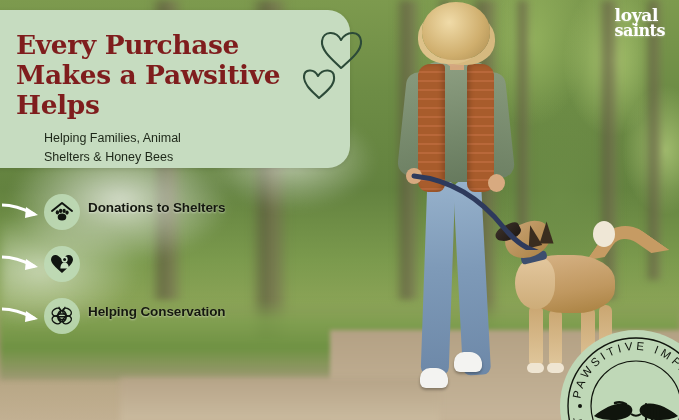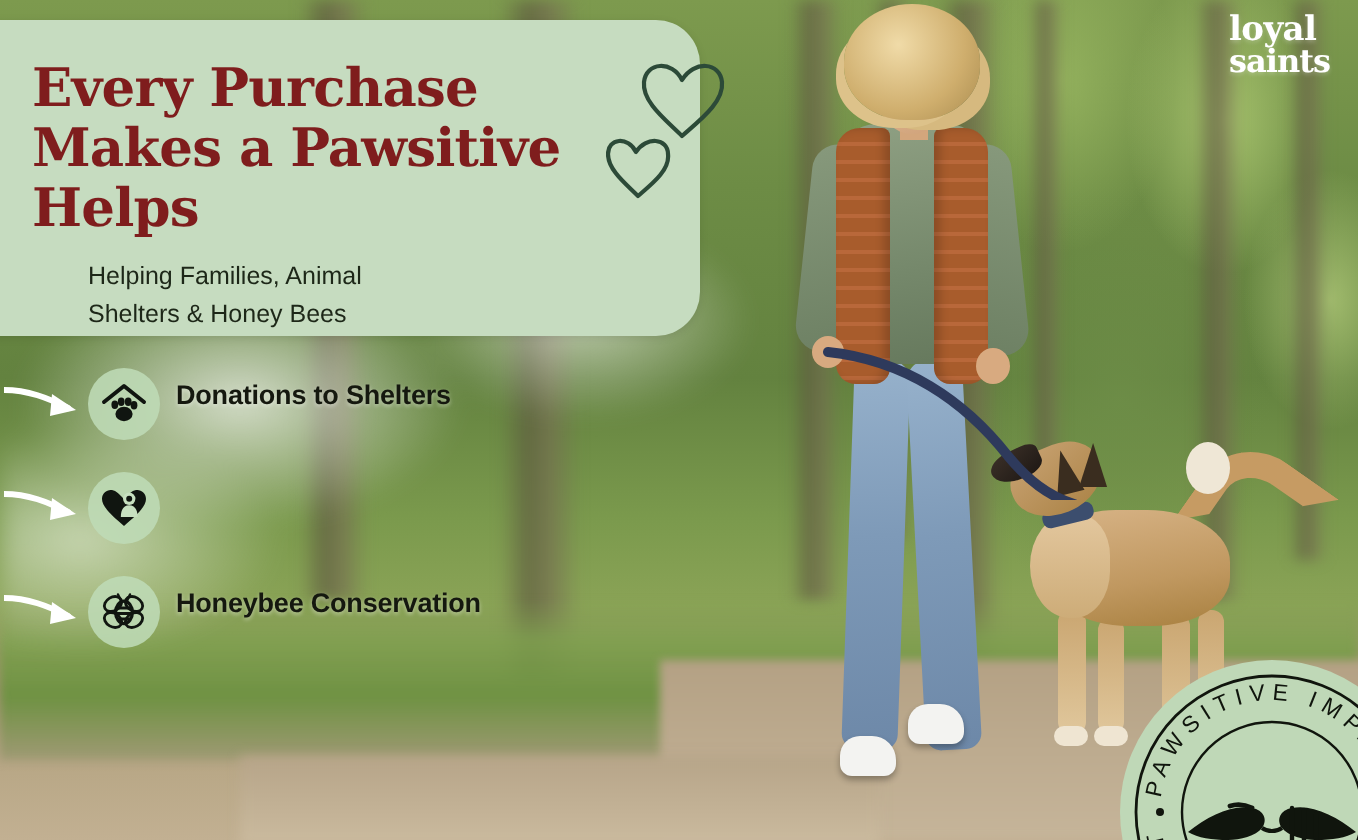--- a/index.html
+++ b/index.html
@@ -204,21 +204,21 @@
     font-weight:700;
     color:#ffffff;
     line-height:0.92;
     text-align:left;
     text-shadow:0 1px 2px rgba(255,255,255,.25);
   }
   .logo .l1 { font-size:17px; letter-spacing:-0.3px; display:block; }
   .logo .l2 { font-size:16px; letter-spacing:-0.5px; display:block; }
 
   
-  .features { position:absolute; left:0; top:178px; width:340px; }
+  .features { position:absolute; left:0; top:188px; width:340px; }
   .feature { position:relative; height:52px; }
   .arrow { position:absolute; left:2px; top:11px; width:40px; height:24px; }
   .badge-ico {
     position:absolute; left:44px; top:6px; width:36px; height:36px;
     border-radius:50%;
     background:rgba(190,219,182,.88);
     display:flex; align-items:center; justify-content:center;
   }
   .feature-label {
     position:absolute; left:88px; top:12px;
@@ -367,21 +367,21 @@
       <svg width="26" height="26" viewBox="0 0 26 26">
         <ellipse cx="7.5" cy="9" rx="4.6" ry="3.4" transform="rotate(-30 7.5 9)" fill="none" stroke="#101510" stroke-width="1.4"></ellipse>
         <ellipse cx="18" cy="9" rx="4.6" ry="3.4" transform="rotate(30 18 9)" fill="none" stroke="#101510" stroke-width="1.4"></ellipse>
         <ellipse cx="7.5" cy="17" rx="4.6" ry="3.4" transform="rotate(30 7.5 17)" fill="none" stroke="#101510" stroke-width="1.4"></ellipse>
         <ellipse cx="18" cy="17" rx="4.6" ry="3.4" transform="rotate(-30 18 17)" fill="none" stroke="#101510" stroke-width="1.4"></ellipse>
         <ellipse cx="13" cy="13.2" rx="4.2" ry="5.6" fill="none" stroke="#101510" stroke-width="1.6"></ellipse>
         <path d="M9.1 11 H16.9 M8.9 13.8 H17.1 M9.6 16.5 H16.4" stroke="#101510" stroke-width="1.5"></path>
         <path d="M11.4 7.2 L10 4.2 M14.6 7.2 L16 4.2" stroke="#101510" stroke-width="1.2" stroke-linecap="round"></path>
       </svg>
     </div>
-    <div class="feature-label">Honeybee Conservation</div>
+    <div class="feature-label">Helping Conservation</div>
   </div>
 </div>
 
 <div class="stamp">
   <svg width="152" height="152" viewBox="0 0 152 152">
     <defs>
       <path id="arcTop" d="M 76 76 m -56 0 a 56 56 0 1 1 112 0" fill="none"></path>
       <path id="arcBot" d="M 76 76 m 56 0 a 56 56 0 1 1 -112 0" fill="none"></path>
     </defs>
     <circle cx="76" cy="76" r="68" fill="none" stroke="#10150d" stroke-width="1.4"></circle>

